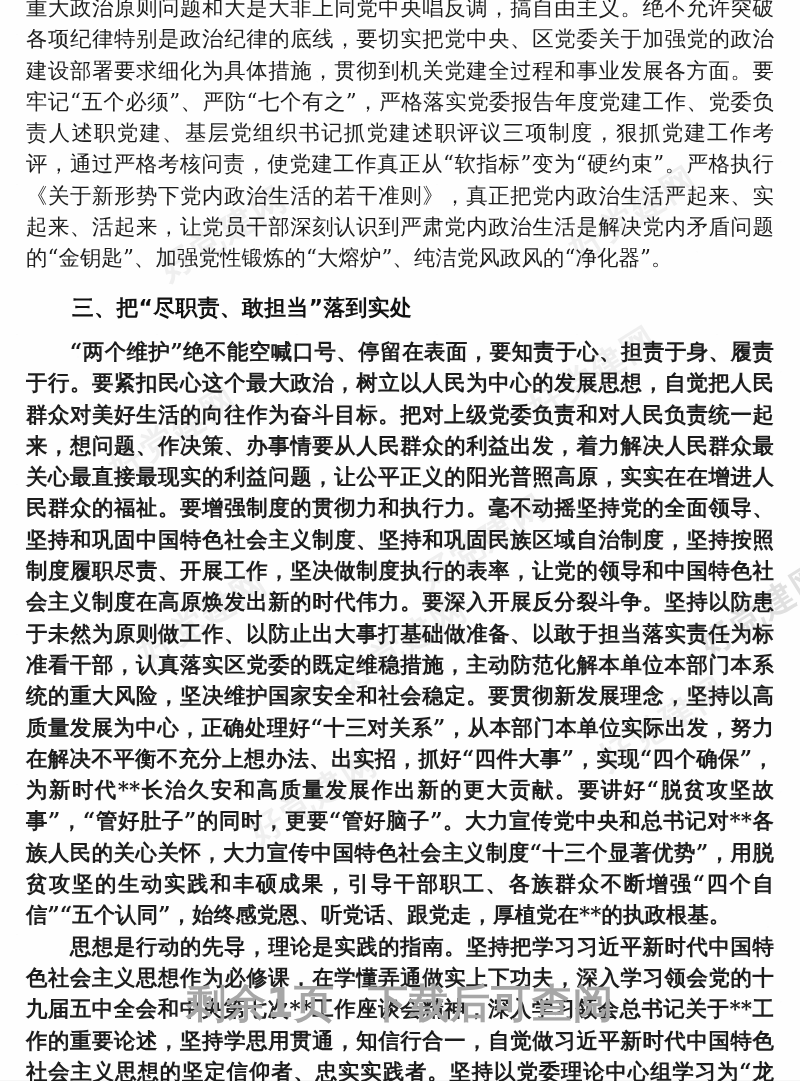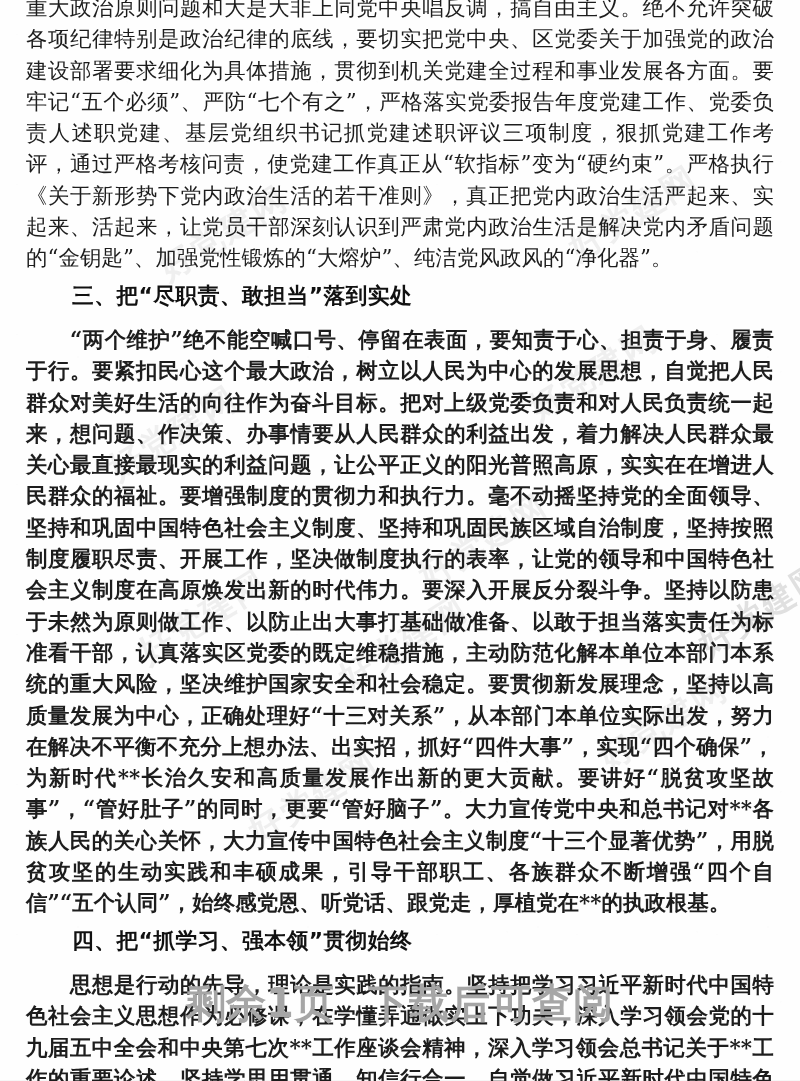--- a/index.html
+++ b/index.html
@@ -87,21 +87,21 @@
     font-size: 21.8px;
     line-height: 31.3px;
     color: #111111;
     font-weight: 700;
     margin: 0;
     padding-left: 46px;
     font-family: "DejaVu Sans", "Liberation Sans", sans-serif;
     letter-spacing: 0.4px;
   }
 
-  .gap-before { margin-top: 6px; }
+  .gap-before { margin-top: 18px; }
   .gap-after  { margin-bottom: 13px; }
 
   
   #download-banner {
     position: absolute;
     left: 0;
     right: 0;
     top: 972px;
     height: 62px;
     display: flex;
@@ -149,21 +149,20 @@
   <div class="watermark wm-j">好党建网</div>
 
   <div id="doc-body">
 
     <p class="para">重大政治原则问题和大是大非上同党中央唱反调，搞自由主义。绝不允许突破各项纪律特别是政治纪律的底线，要切实把党中央、区党委关于加强党的政治建设部署要求细化为具体措施，贯彻到机关党建全过程和事业发展各方面。要牢记“五个必须”、严防“七个有之”，严格落实党委报告年度党建工作、党委负责人述职党建、基层党组织书记抓党建述职评议三项制度，狠抓党建工作考评，通过严格考核问责，使党建工作真正从“软指标”变为“硬约束”。严格执行《关于新形势下党内政治生活的若干准则》，真正把党内政治生活严起来、实起来、活起来，让党员干部深刻认识到严肃党内政治生活是解决党内矛盾问题的“金钥匙”、加强党性锻炼的“大熔炉”、纯洁党风政风的“净化器”。</p>
 
     <h2 class="heading gap-before gap-after">三、把“尽职责、敢担当”落到实处</h2>
 
     <p class="para indent">“两个维护”绝不能空喊口号、停留在表面，要知责于心、担责于身、履责于行。要紧扣民心这个最大政治，树立以人民为中心的发展思想，自觉把人民群众对美好生活的向往作为奋斗目标。把对上级党委负责和对人民负责统一起来，想问题、作决策、办事情要从人民群众的利益出发，着力解决人民群众最关心最直接最现实的利益问题，让公平正义的阳光普照高原，实实在在增进人民群众的福祉。要增强制度的贯彻力和执行力。毫不动摇坚持党的全面领导、坚持和巩固中国特色社会主义制度、坚持和巩固民族区域自治制度，坚持按照制度履职尽责、开展工作，坚决做制度执行的表率，让党的领导和中国特色社会主义制度在高原焕发出新的时代伟力。要深入开展反分裂斗争。坚持以防患于未然为原则做工作、以防止出大事打基础做准备、以敢于担当落实责任为标准看干部，认真落实区党委的既定维稳措施，主动防范化解本单位本部门本系统的重大风险，坚决维护国家安全和社会稳定。要贯彻新发展理念，坚持以高质量发展为中心，正确处理好“十三对关系”，从本部门本单位实际出发，努力在解决不平衡不充分上想办法、出实招，抓好“四件大事”，实现“四个确保”，为新时代**长治久安和高质量发展作出新的更大贡献。要讲好“脱贫攻坚故事”，“管好肚子”的同时，更要“管好脑子”。大力宣传党中央和总书记对**各族人民的关心关怀，大力宣传中国特色社会主义制度“十三个显著优势”，用脱贫攻坚的生动实践和丰硕成果，引导干部职工、各族群众不断增强“四个自信”“五个认同”，始终感党恩、听党话、跟党走，厚植党在**的执政根基。</p>
 
-    <h2 class="heading gap-before gap-after">四、把“抓学习、强本领”贯彻始终</h2>
 
     <p class="para indent">思想是行动的先导，理论是实践的指南。坚持把学习习近平新时代中国特色社会主义思想作为必修课，在学懂弄通做实上下功夫，深入学习领会党的十九届五中全会和中央第七次**工作座谈会精神，深入学习领会总书记关于**工作的重要论述，坚持学思用贯通，知信行合一，自觉做习近平新时代中国特色社会主义思想的坚定信仰者、忠实实践者。坚持以党委理论中心组学习为“龙头”，努力提升中心组学习质量。针对年轻党员干部马克思主义理论基础不足、政治素养不足、党性锤炼不足等短板弱项，扎实开展“三会一课”，以党支部为基础，“活学活用”习近平总书记关于本系统本领域工作的重要论述和指示批</p>
 
   </div>
 
   <div id="download-banner">
     <span class="bn-text remaining">剩余1页</span>
     <span class="bn-text">下载后可查阅</span>
   </div>
 

